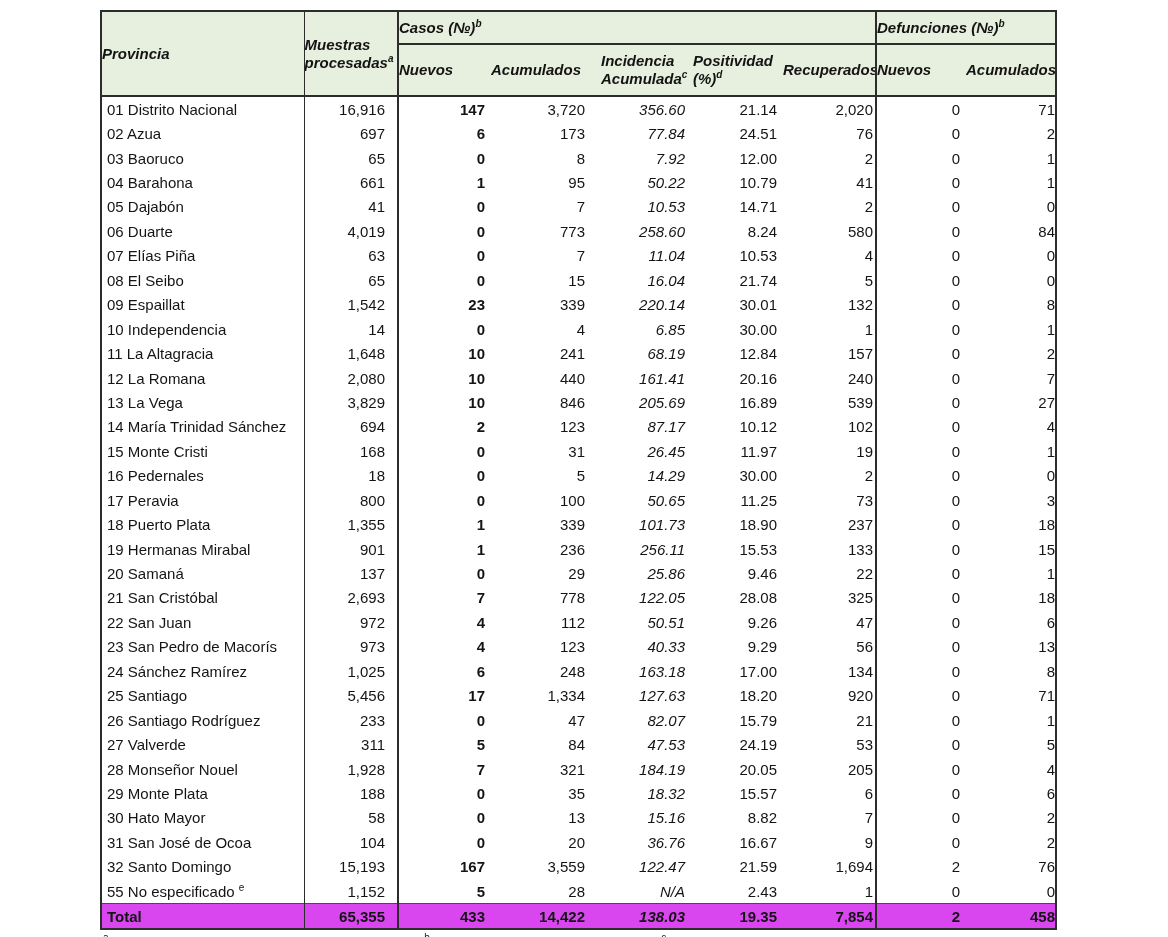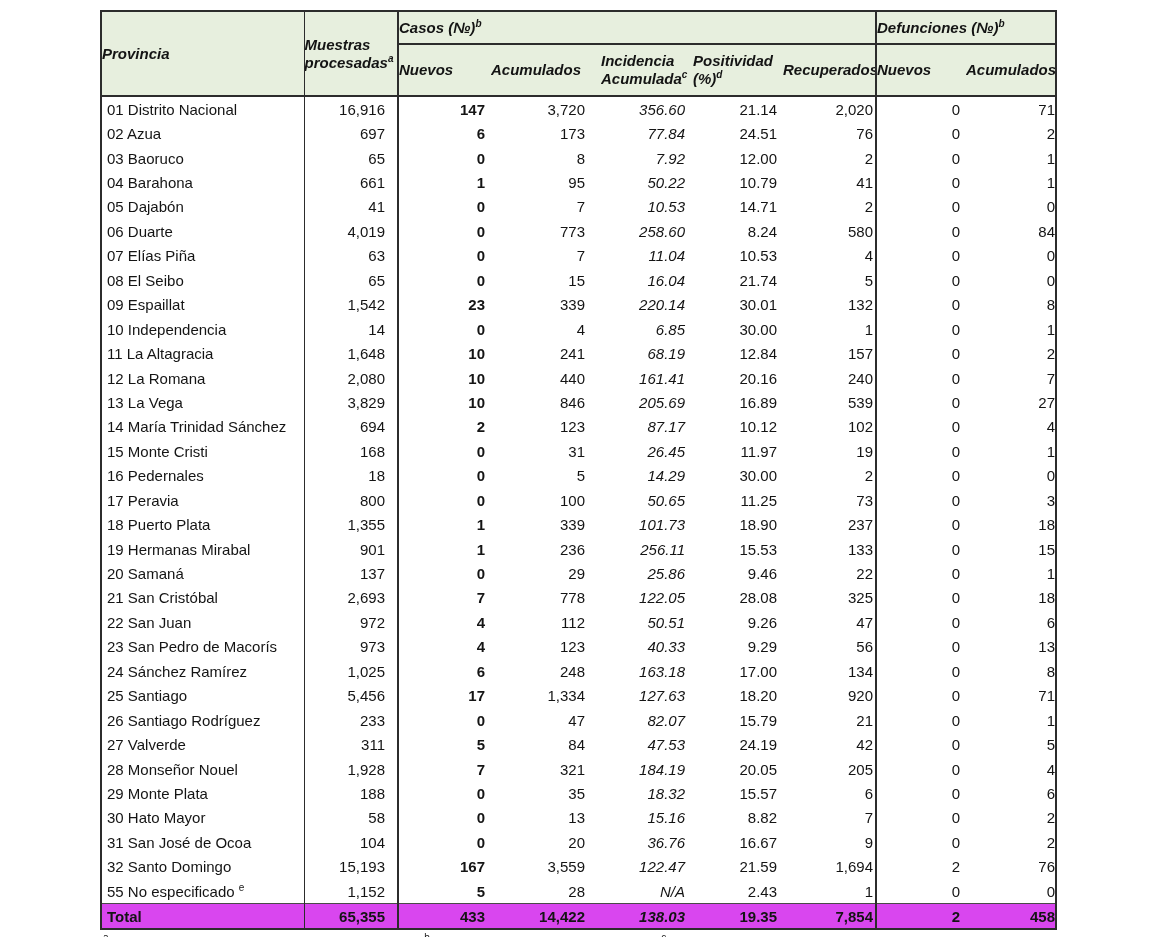--- a/index.html
+++ b/index.html
@@ -405,21 +405,21 @@
           <td class="num p7">0</td>
           <td class="num p8">1</td>
         </tr>
         <tr>
           <td class="prov br-thin"><span>27 Valverde</span></td>
           <td class="num p1 br-thick">311</td>
           <td class="num p2">5</td>
           <td class="num p3">84</td>
           <td class="num p4">47.53</td>
           <td class="num p5">24.19</td>
-          <td class="num p6 br-thick">42</td>
+          <td class="num p6 br-thick">53</td>
           <td class="num p7">0</td>
           <td class="num p8">5</td>
         </tr>
         <tr>
           <td class="prov br-thin"><span>28 Monseñor Nouel</span></td>
           <td class="num p1 br-thick">1,928</td>
           <td class="num p2">7</td>
           <td class="num p3">321</td>
           <td class="num p4">184.19</td>
           <td class="num p5">20.05</td>

